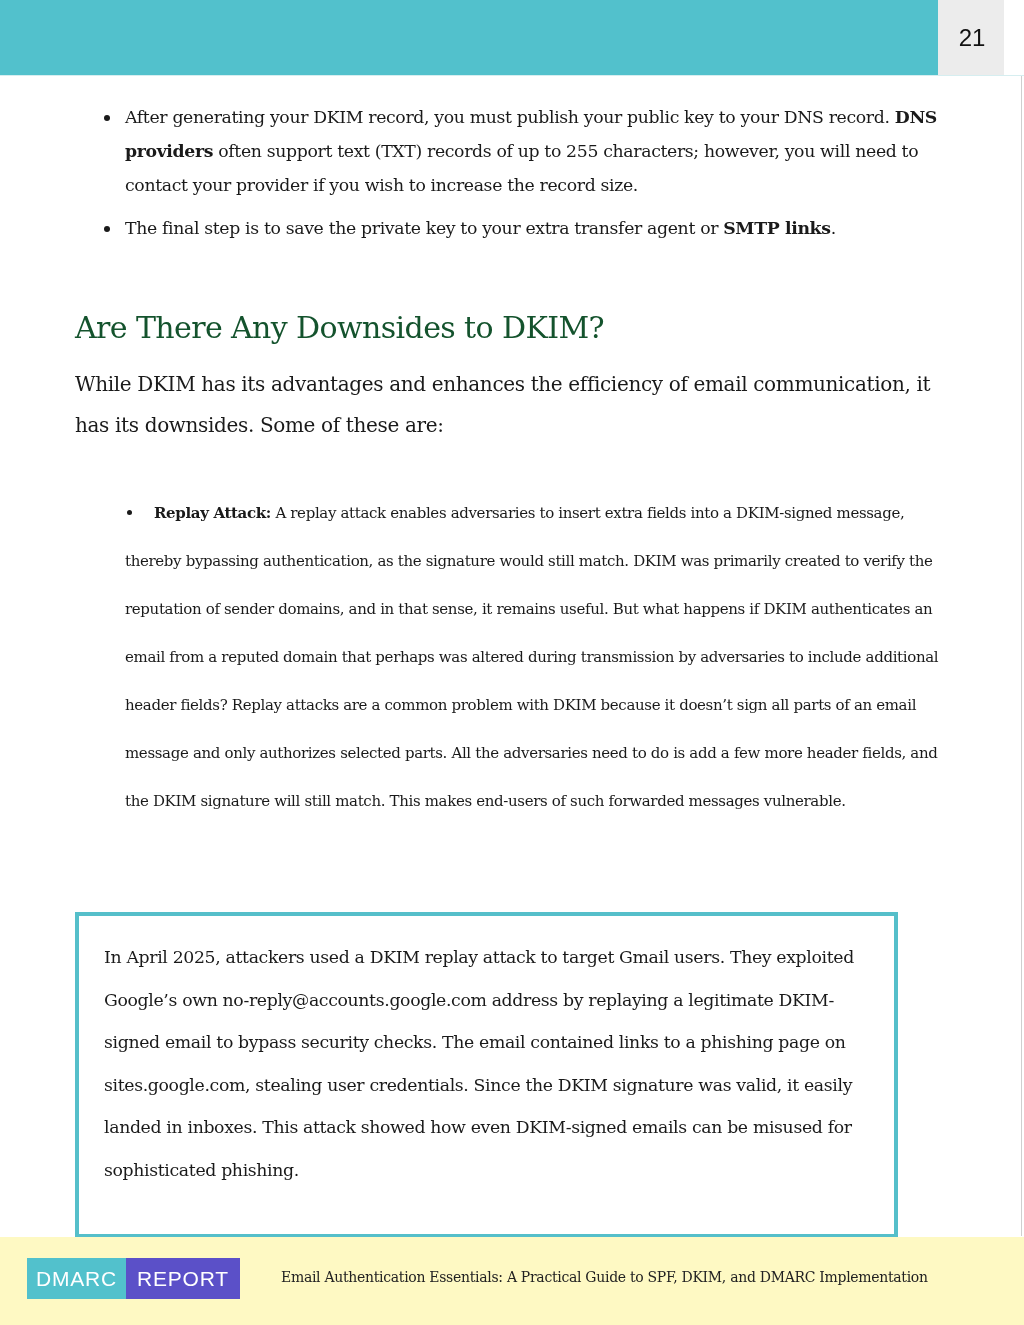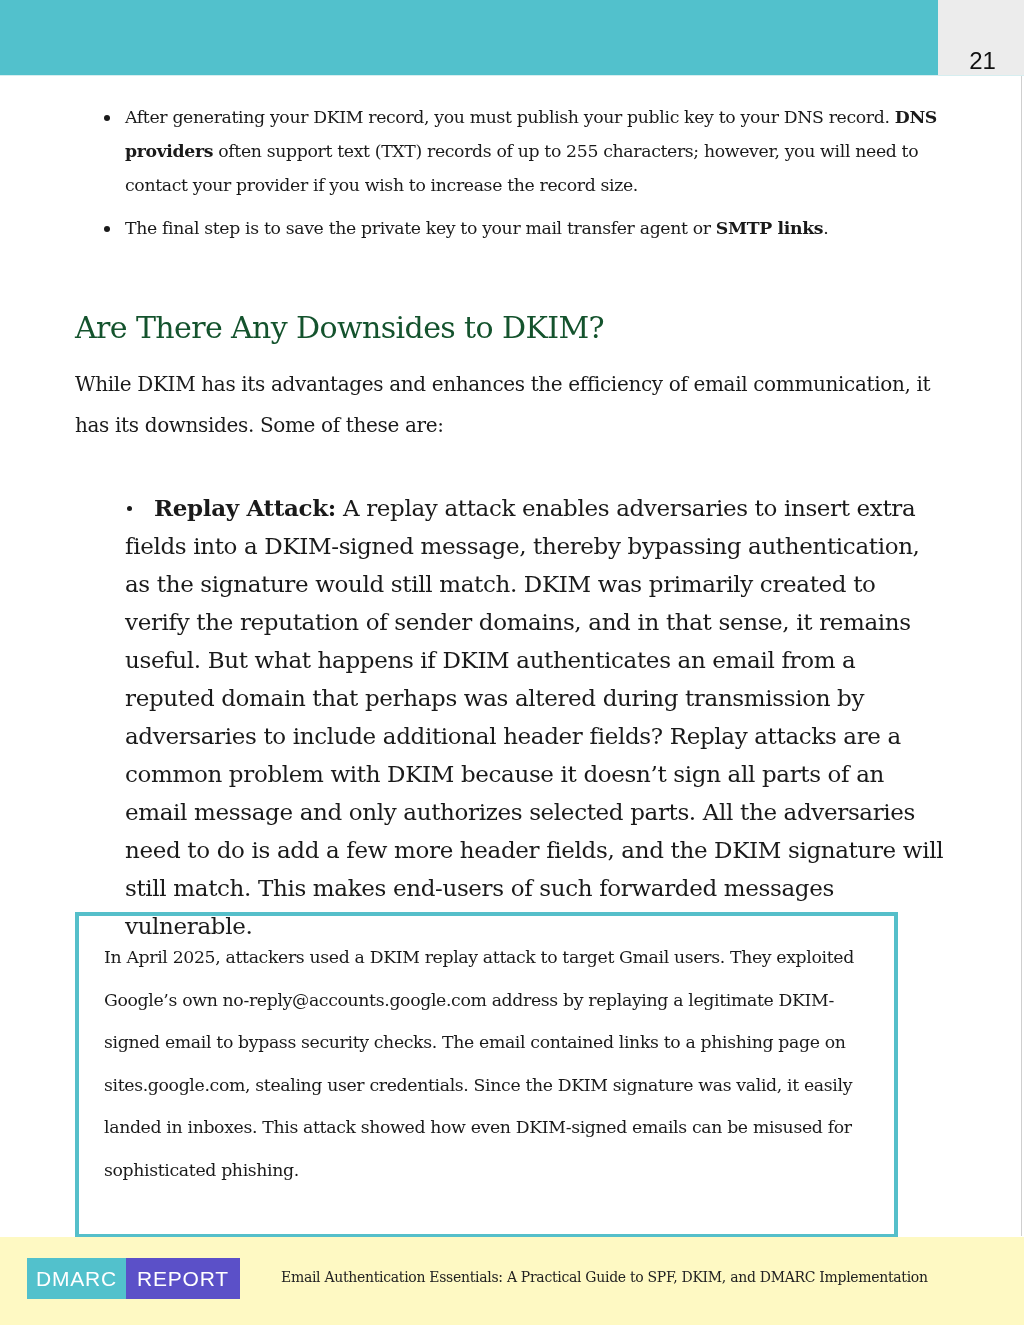--- a/index.html
+++ b/index.html
@@ -7,23 +7,23 @@
     width: 1024px; height: 1325px; position: relative; overflow: hidden;
     background: #ffffff;
     font-family: "DejaVu Serif", "Liberation Serif", serif;
     color: #1a1a1a;
   }
   .top-bar {
     position: absolute; left: 0; top: 0; width: 938px; height: 75px;
     background: #52c1cc;
   }
   .page-num-box {
-    position: absolute; left: 938px; top: 0; width: 87px; height: 75px;
+    position: absolute; left: 938px; top: 0; width: 66px; height: 75px;
     background: #ececec;
-    display: flex; align-items: flex-end; justify-content: center;
+    display: flex; align-items: center; justify-content: center;
   }
   .page-num {
     font-family: "Liberation Sans", sans-serif; font-size: 24px; color: #111;
     margin-left: 2px;
   }
   .top-rule {
     position: absolute; left: 0; top: 75px; width: 1024px; height: 1px; background: #d6eef0;
   }
   .right-rule {
     position: absolute; left: 1021px; top: 76px; width: 1px; height: 1160px; background: #cfcfcf;
@@ -41,21 +41,21 @@
   .section-heading {
     position: absolute; left: 75px; top: 310px; margin: 0;
     font-size: 30px; font-weight: normal; color: #14532d; letter-spacing: -0.6px;
   }
   .intro {
     position: absolute; left: 75px; top: 364px; width: 870px; margin: 0;
     font-size: 20px; line-height: 41px; letter-spacing: -0.35px;
   }
   .downside-list { position: absolute; left: 125px; top: 489px; width: 820px; margin: 0; padding: 0; list-style: none; }
   .downside-list li {
-    font-size: 23px; line-height: 38px; letter-spacing: -0.35px; position: relative;
+    font-size: 15px; line-height: 48px; letter-spacing: -0.35px; position: relative;
   }
   .downside-list .bullet-dot { position: static; display: inline-block; vertical-align: middle; margin: 0 22px 3px 2px; width: 5px; height: 5px; }
   .callout {
     position: absolute; left: 75px; top: 872px; width: 815px; height: 318px;
     border: 4px solid #55bfca; box-sizing: content-box; margin-top: 40px;
   }
   .callout-text {
     position: absolute; left: 25px; top: 20px; width: 780px; margin: 0;
     font-size: 17.3px; line-height: 42.5px; letter-spacing: -0.35px;
   }
@@ -88,21 +88,21 @@
 <div class="top-rule"></div>
 <div class="right-rule"></div>
 
 <ul class="bullets-top">
   <li>
     <span class="bullet-dot"></span>
     <span>After generating your DKIM record, you must publish your public key to your DNS record. </span><b>DNS providers</b><span> often support text (TXT) records of up to 255 characters; however, you will need to contact your provider if you wish to increase the record size.</span>
   </li>
   <li>
     <span class="bullet-dot"></span>
-    <span>The final step is to save the private key to your mail transfer agent or </span><b>SMTP links</b><span>.</span>
+    <span>The final step is to save the private key to your extra transfer agent or </span><b>SMTP links</b><span>.</span>
   </li>
 </ul>
 
 <h2 class="section-heading">Are There Any Downsides to DKIM?</h2>
 
 <p class="intro">While DKIM has its advantages and enhances the efficiency of email communication, it has its downsides. Some of these are:</p>
 
 <ul class="downside-list">
   <li><span class="bullet-dot"></span><b>Replay Attack:</b><span> A replay attack enables adversaries to insert extra fields into a DKIM-signed message, thereby bypassing authentication, as the signature would still match. DKIM was primarily created to verify the reputation of sender domains, and in that sense, it remains useful. But what happens if DKIM authenticates an email from a reputed domain that perhaps was altered during transmission by adversaries to include additional header fields? Replay attacks are a common problem with DKIM because it doesn’t sign all parts of an email message and only authorizes selected parts. All the adversaries need to do is add a few more header fields, and the DKIM signature will still match. This makes end-users of such forwarded messages vulnerable.</span></li>
 </ul>

